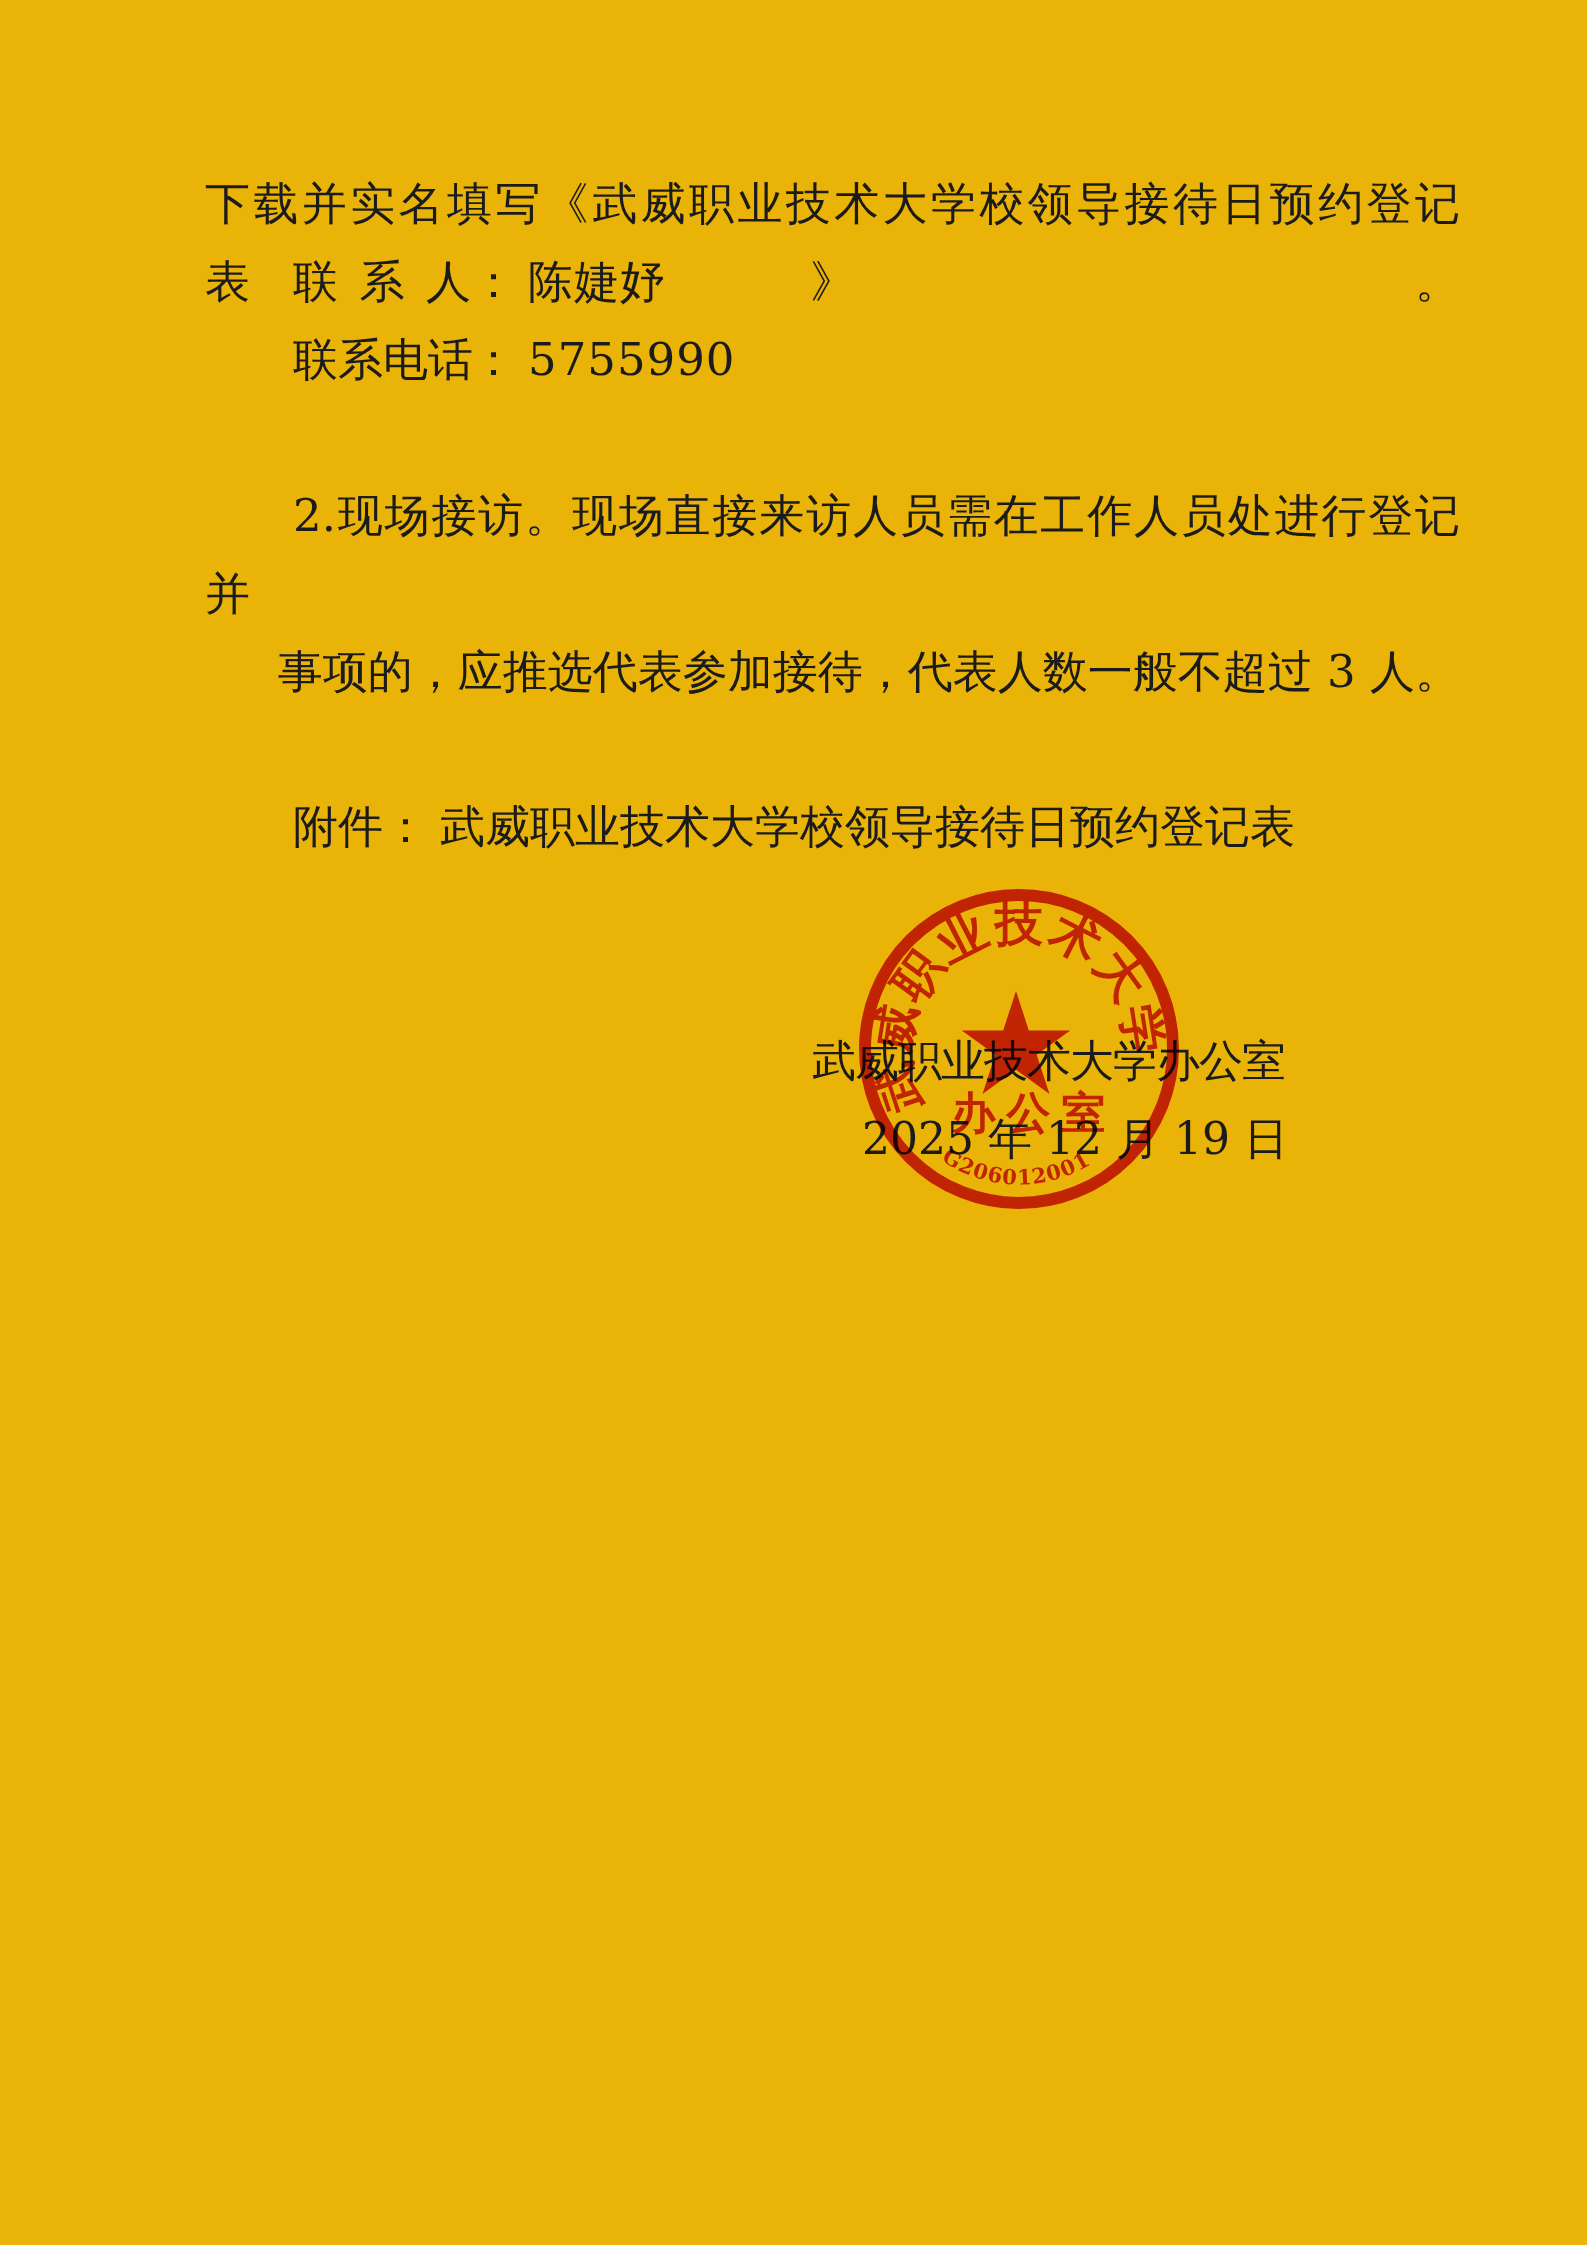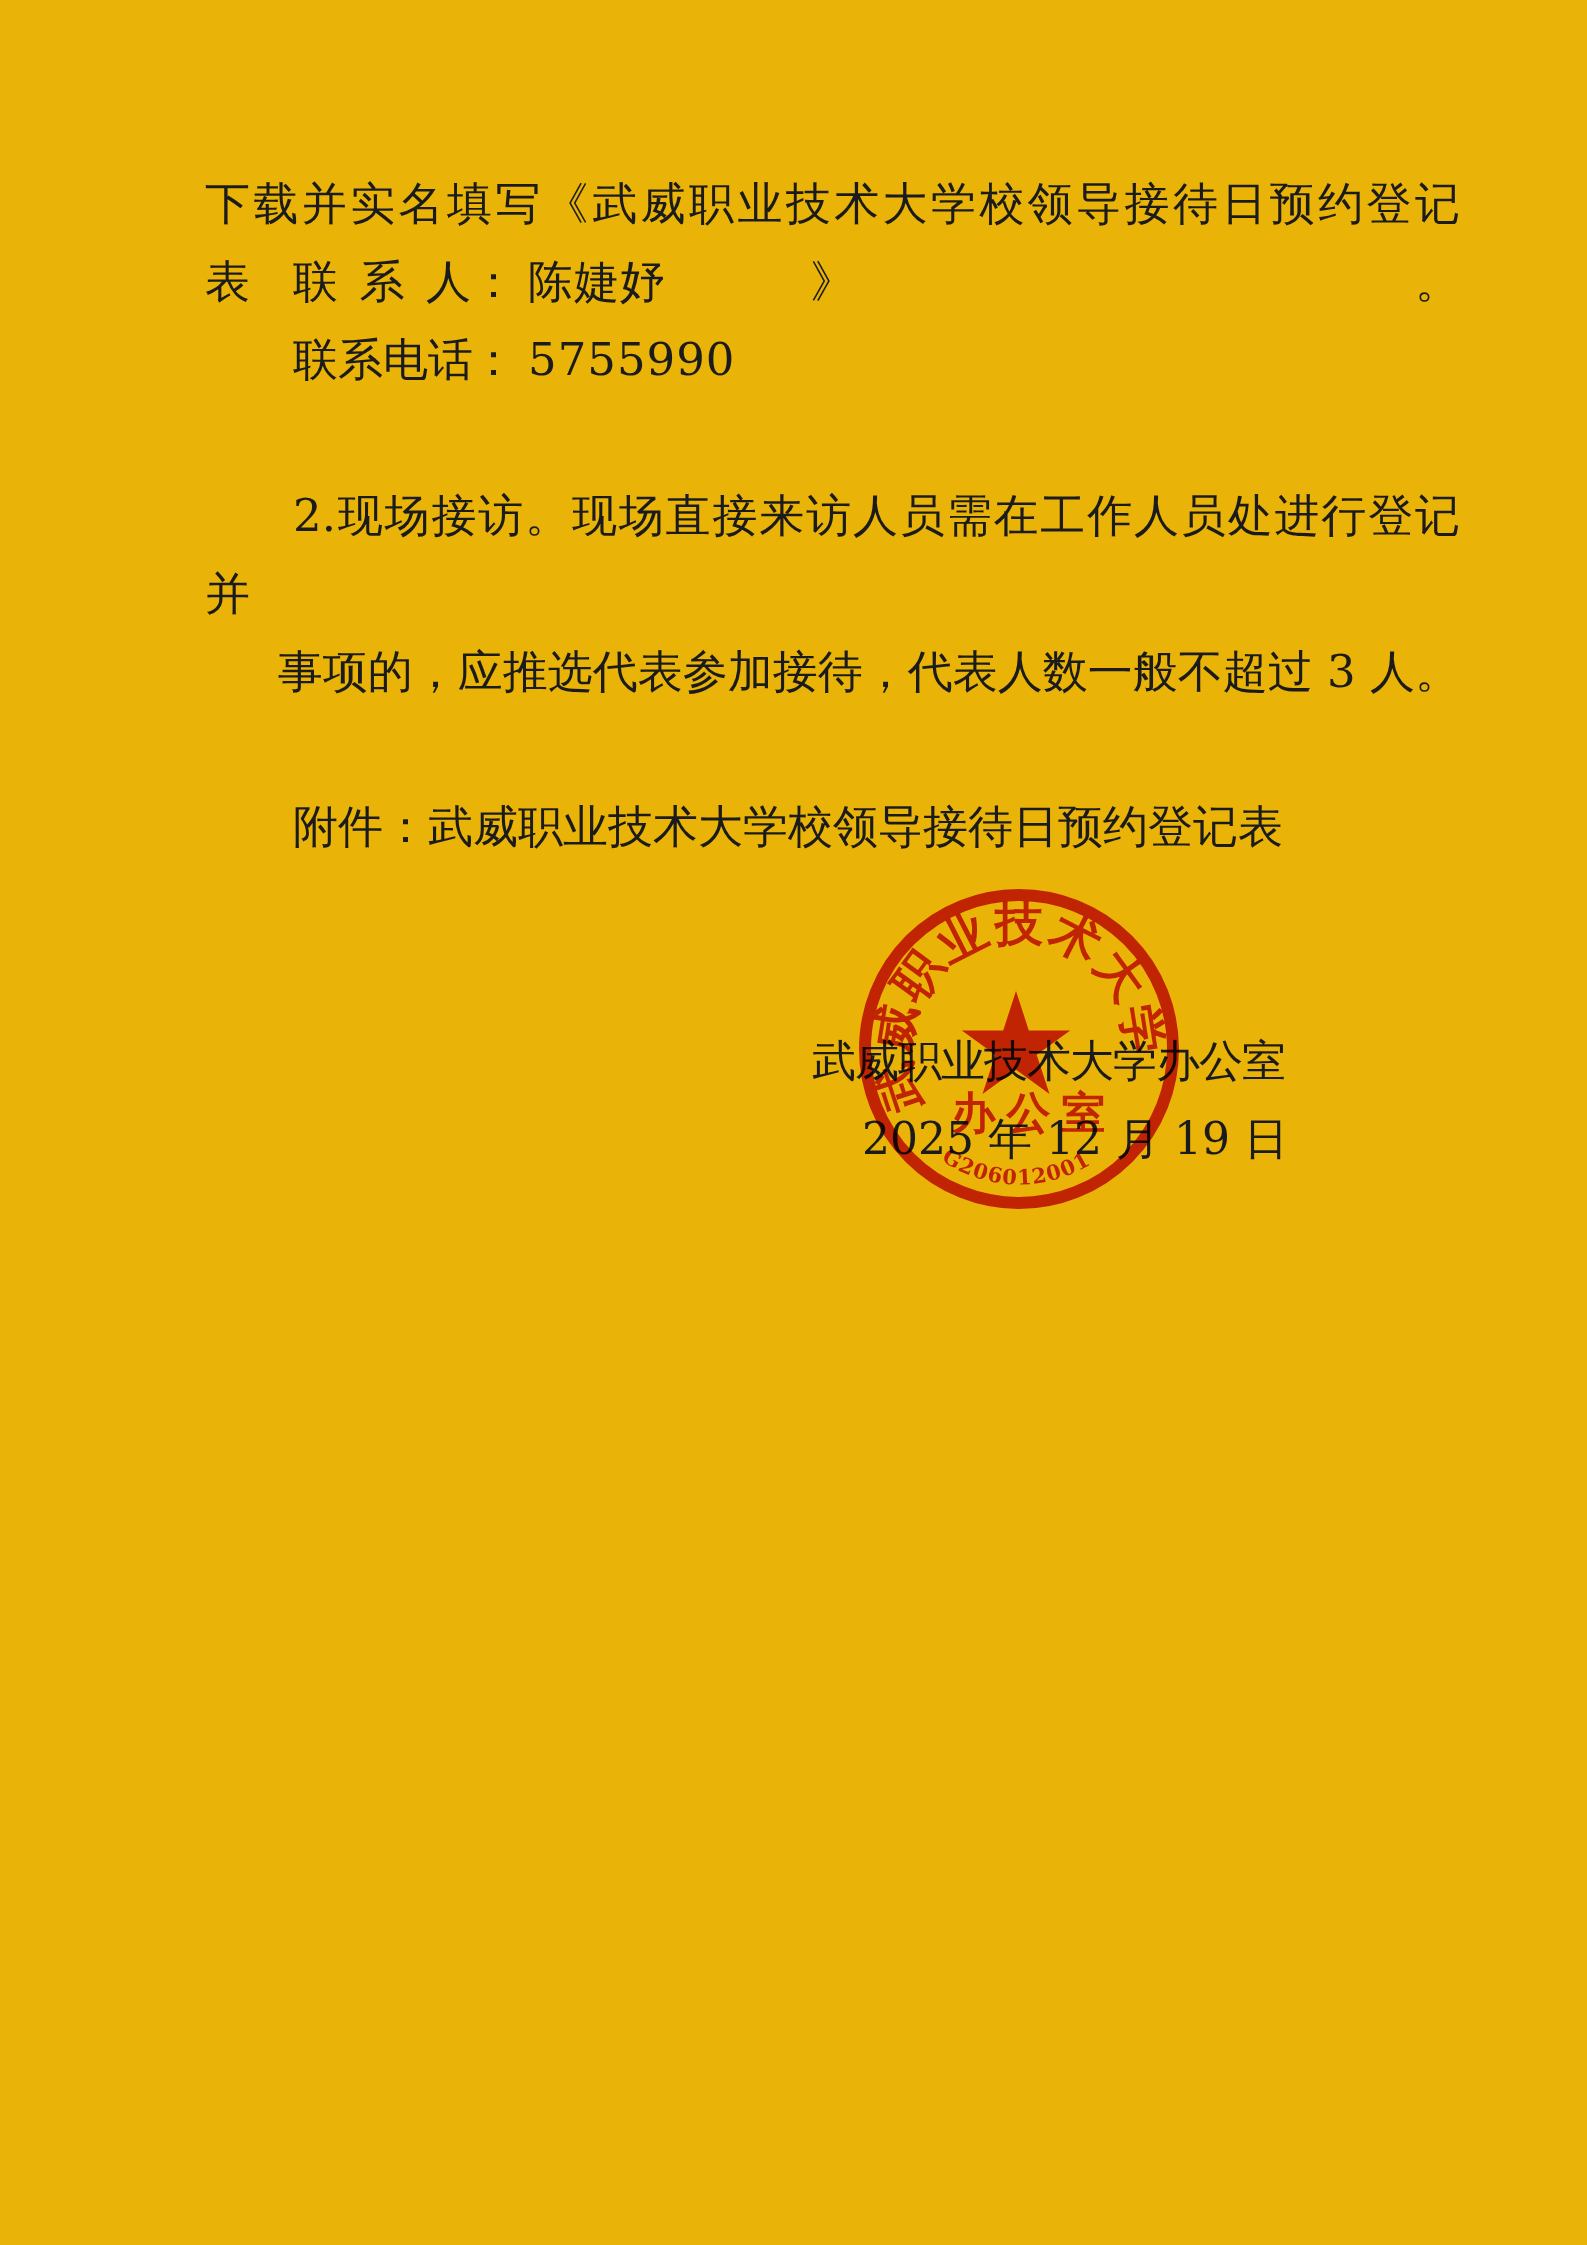--- a/index.html
+++ b/index.html
@@ -24,21 +24,21 @@
   .contact-label{
     display:inline-block;width:178px;
     text-align:justify;text-align-last:justify;
   }
   .colon{display:inline-block;}
   .val{margin-left:12px;letter-spacing:1px;}
   .attach{
     position:absolute;left:293px;top:788px;
     font-size:45px;line-height:78px;white-space:nowrap;
   }
-  .attach-text{margin-left:0;}
+  .attach-text{margin-left:12px;}
   .sig-office{
     position:absolute;left:812px;top:1030px;
     font-size:44px;line-height:62px;white-space:nowrap;letter-spacing:-1px;
   }
   .sig-date{
     position:absolute;left:862px;top:1108px;
     font-size:44px;line-height:62px;white-space:nowrap;
   }
   .seal-svg{
     position:absolute;left:0;top:0;

